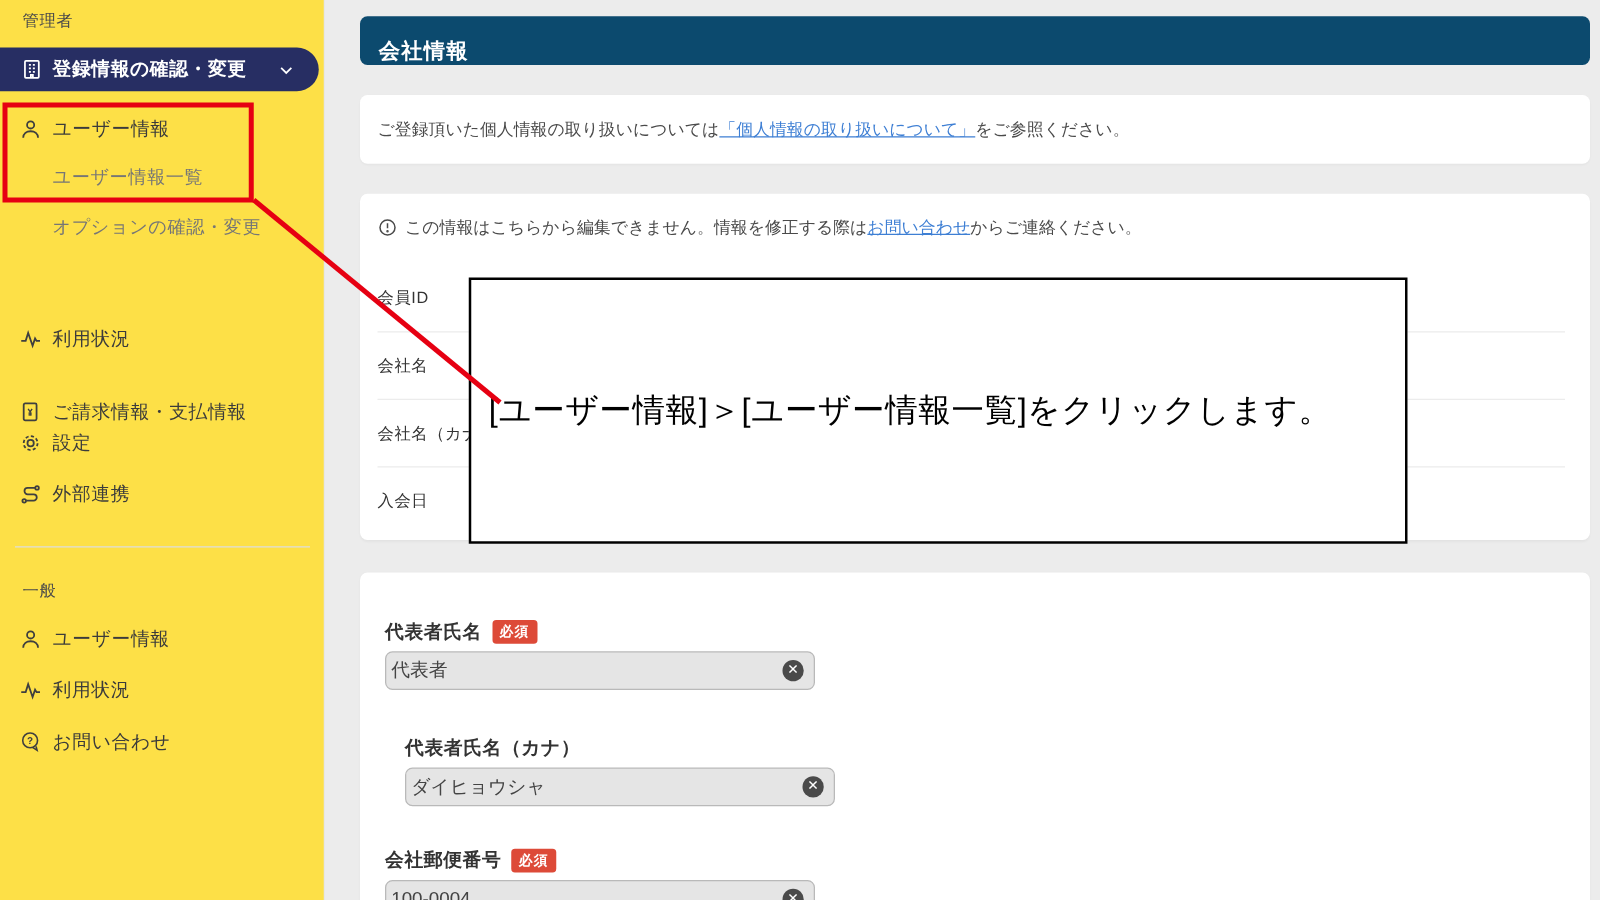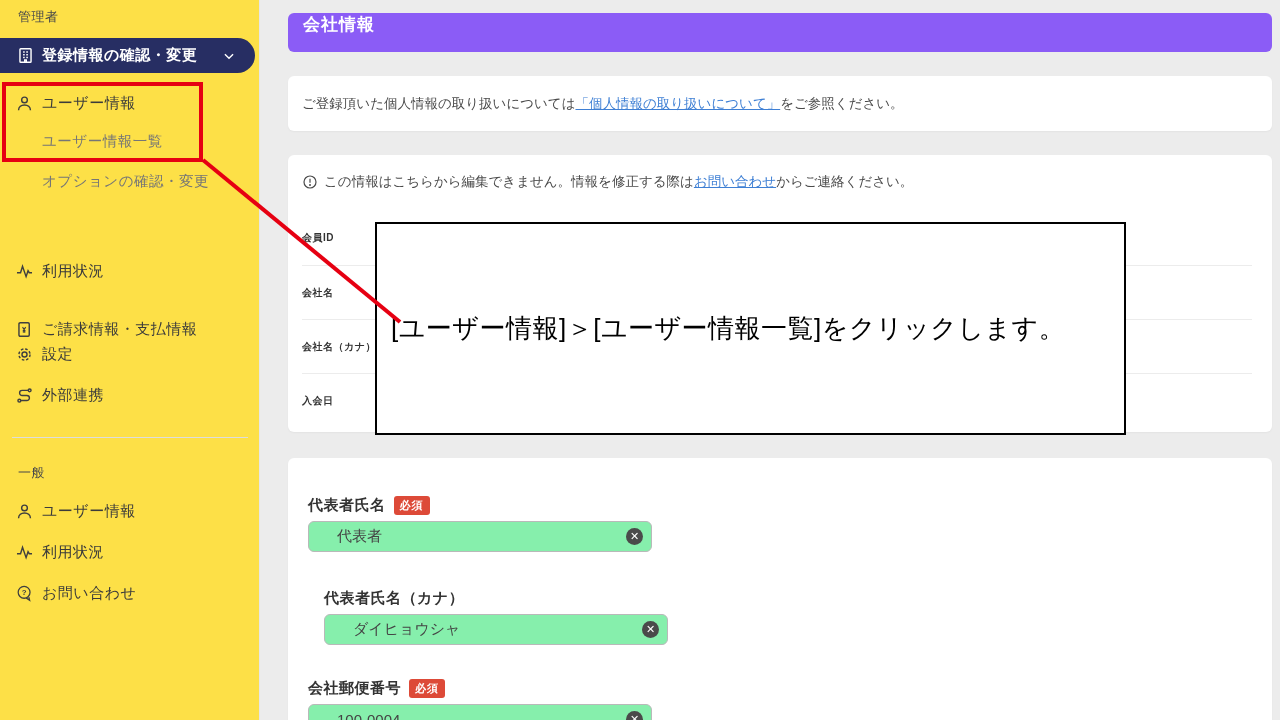--- a/index.html
+++ b/index.html
@@ -18,39 +18,39 @@
   .side-pill .icon { position:absolute; left:16px; display:flex; }
   .side-pill .lbl { position:absolute; left:42px; color:#fff; font-weight:bold; font-size:15px; letter-spacing:.5px; }
   .side-pill .chev { position:absolute; left:222px; display:flex; }
   .side-item { position:absolute; left:0; width:258px; height:30px; display:flex; align-items:center; cursor:pointer; }
   .side-item .icon { position:absolute; left:15px; display:flex; }
   .side-item .lbl { position:absolute; left:42px; font-size:15px; font-weight:normal; color:#3b3b3b; letter-spacing:.5px; }
   .side-item.sub .lbl { font-weight:normal; color:#767676; font-size:14.5px; }
   .side-divider { position:absolute; left:12px; top:437px; width:236px; height:1px; background:#ddd; }
 
   
-  .main-header { position:absolute; left:288px; top:13px; width:984px; height:39px; background:#8b5cf6; border-radius:6px; display:flex; align-items:flex-start; z-index:2; }
+  .main-header { position:absolute; left:288px; top:13px; width:984px; height:39px; background:#0c4a6e; border-radius:6px; display:flex; align-items:flex-end; z-index:2; }
   .main-header .ttl { margin-left:15px; color:#fff; font-weight:bold; font-size:17px; letter-spacing:1px; }
   .card { position:absolute; left:288px; width:984px; background:#fff; border-radius:6px; box-shadow:0 1px 2px rgba(0,0,0,.04); z-index:2; }
   .card1 { top:76px; height:55px; display:flex; align-items:center; }
   .card1 .txt { margin-left:14px; font-size:13.5px; color:#4a4a4a; }
   .card2 { top:155px; height:277px; }
   .notice { position:absolute; left:14px; top:18px; display:flex; align-items:center; font-size:13.5px; color:#4a4a4a; }
   .notice .info-i { margin-right:6px; display:flex; }
   a.lnk { color:#3e7fd4; text-decoration:underline; cursor:pointer; }
   .rows { position:absolute; left:14px; right:20px; top:56px; }
   .crow { height:54px; display:flex; align-items:center; border-top:1px solid #ececec; }
   .crow:first-child { border-top:none; }
-  .crow .lbl { font-size:10px; font-weight:bold; color:#333; letter-spacing:.5px; }
+  .crow .lbl { font-size:13px; font-weight:normal; color:#333; letter-spacing:.5px; }
   .card3 { top:458px; height:270px; }
   .ffield { position:absolute; left:20px; }
   .flabel { display:flex; align-items:center; gap:8px; font-size:15px; font-weight:bold; color:#333; letter-spacing:.5px; }
   .req { background:#dd4a38; color:#fff; font-size:11px; font-weight:bold; border-radius:3px; padding:2px 6px; letter-spacing:1px; }
   .finput { position:relative; margin-top:6px; width:344px; height:31px; }
-  .finput input { width:344px; height:31px; border:1px solid #b9b9b9; border-radius:6px; padding:0 34px 0 28px; font-size:15px; color:#444; font-family:inherit; background:#86efac; outline:none; }
+  .finput input { width:344px; height:31px; border:1px solid #b9b9b9; border-radius:6px; padding:0 34px 0 4px; font-size:15px; color:#444; font-family:inherit; background:#e5e5e5; outline:none; }
   .clear-btn { position:absolute; right:9px; top:7px; width:17px; height:17px; border-radius:50%; background:#4a4a4a; color:#fff; font-size:11px; line-height:17px; text-align:center; cursor:pointer; }
 
   
   .red-box { position:absolute; left:2px; top:82px; width:201px; height:80px; border:4px solid #e60012; z-index:5; pointer-events:none; }
   .red-line-svg { position:absolute; left:0; top:0; width:1280px; height:720px; z-index:6; pointer-events:none; }
   .callout { position:absolute; left:375px; top:222px; width:751px; height:213px; background:#fff; border:2px solid #000; z-index:5; display:flex; align-items:center; }
   .callout .txt { margin-left:14px; font-size:26px; color:#000; letter-spacing:.5px; }
 
   svg.ic { display:block; }
 </style>

